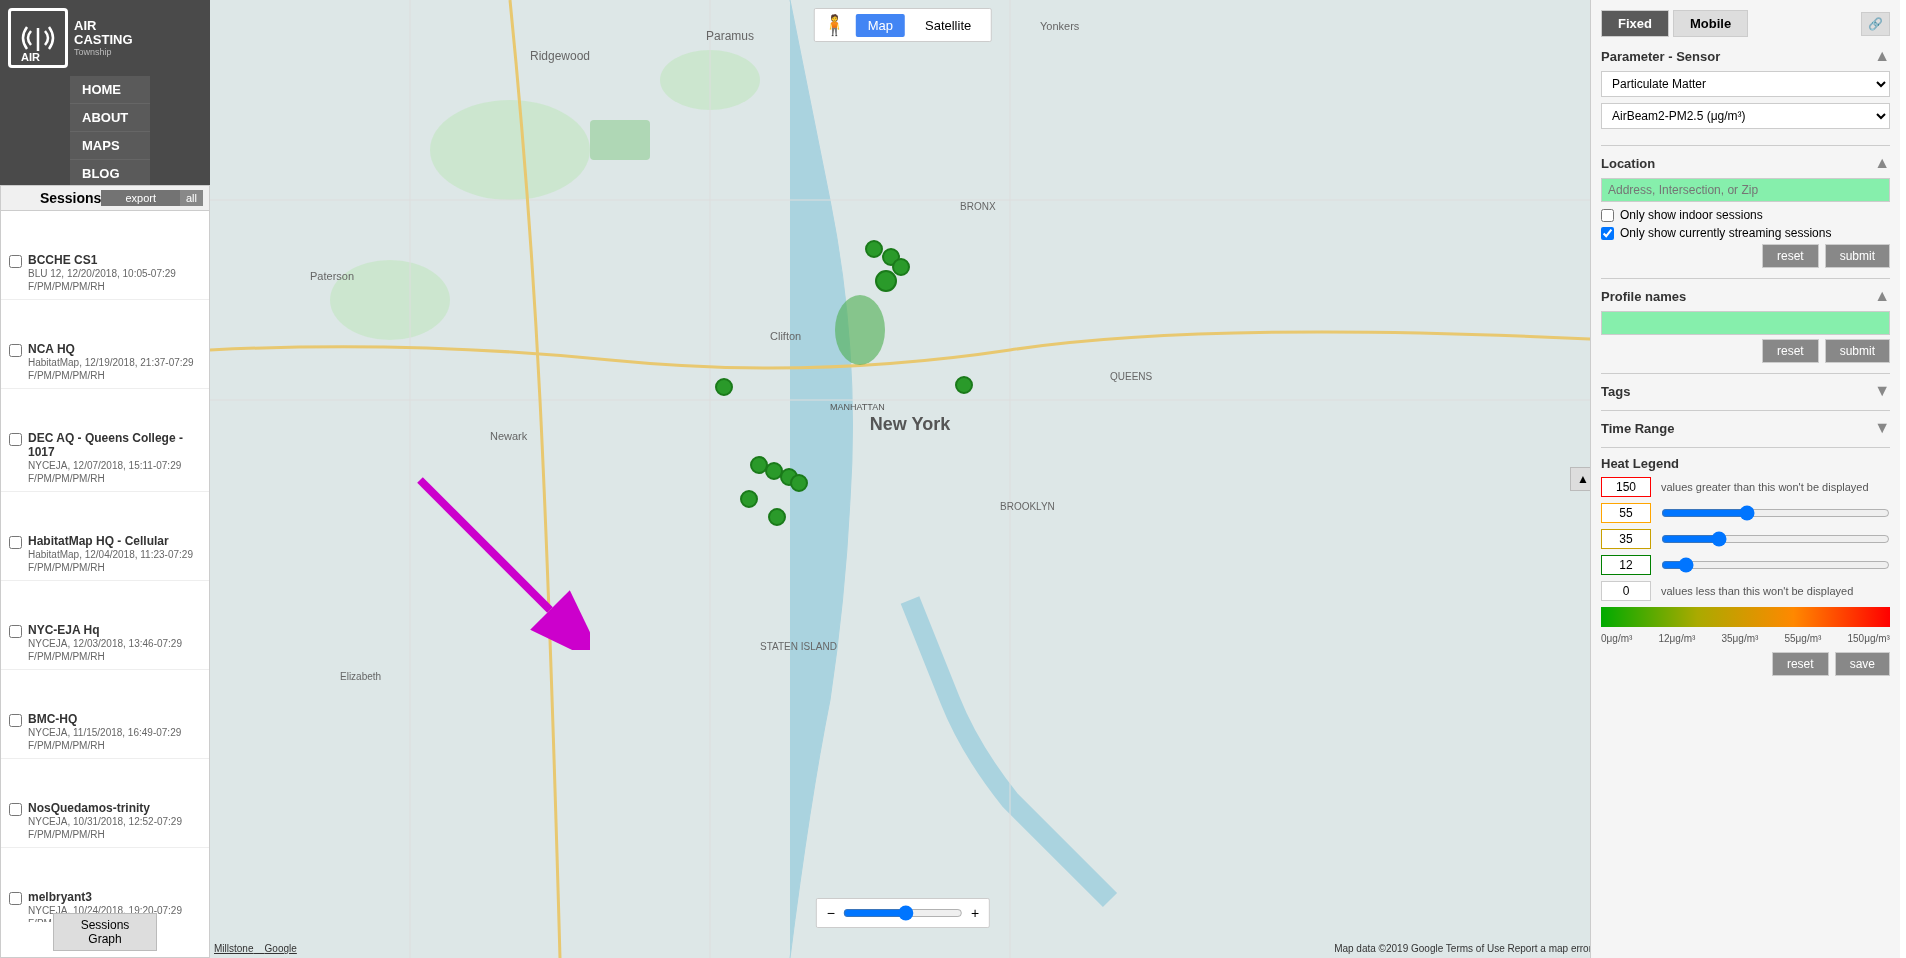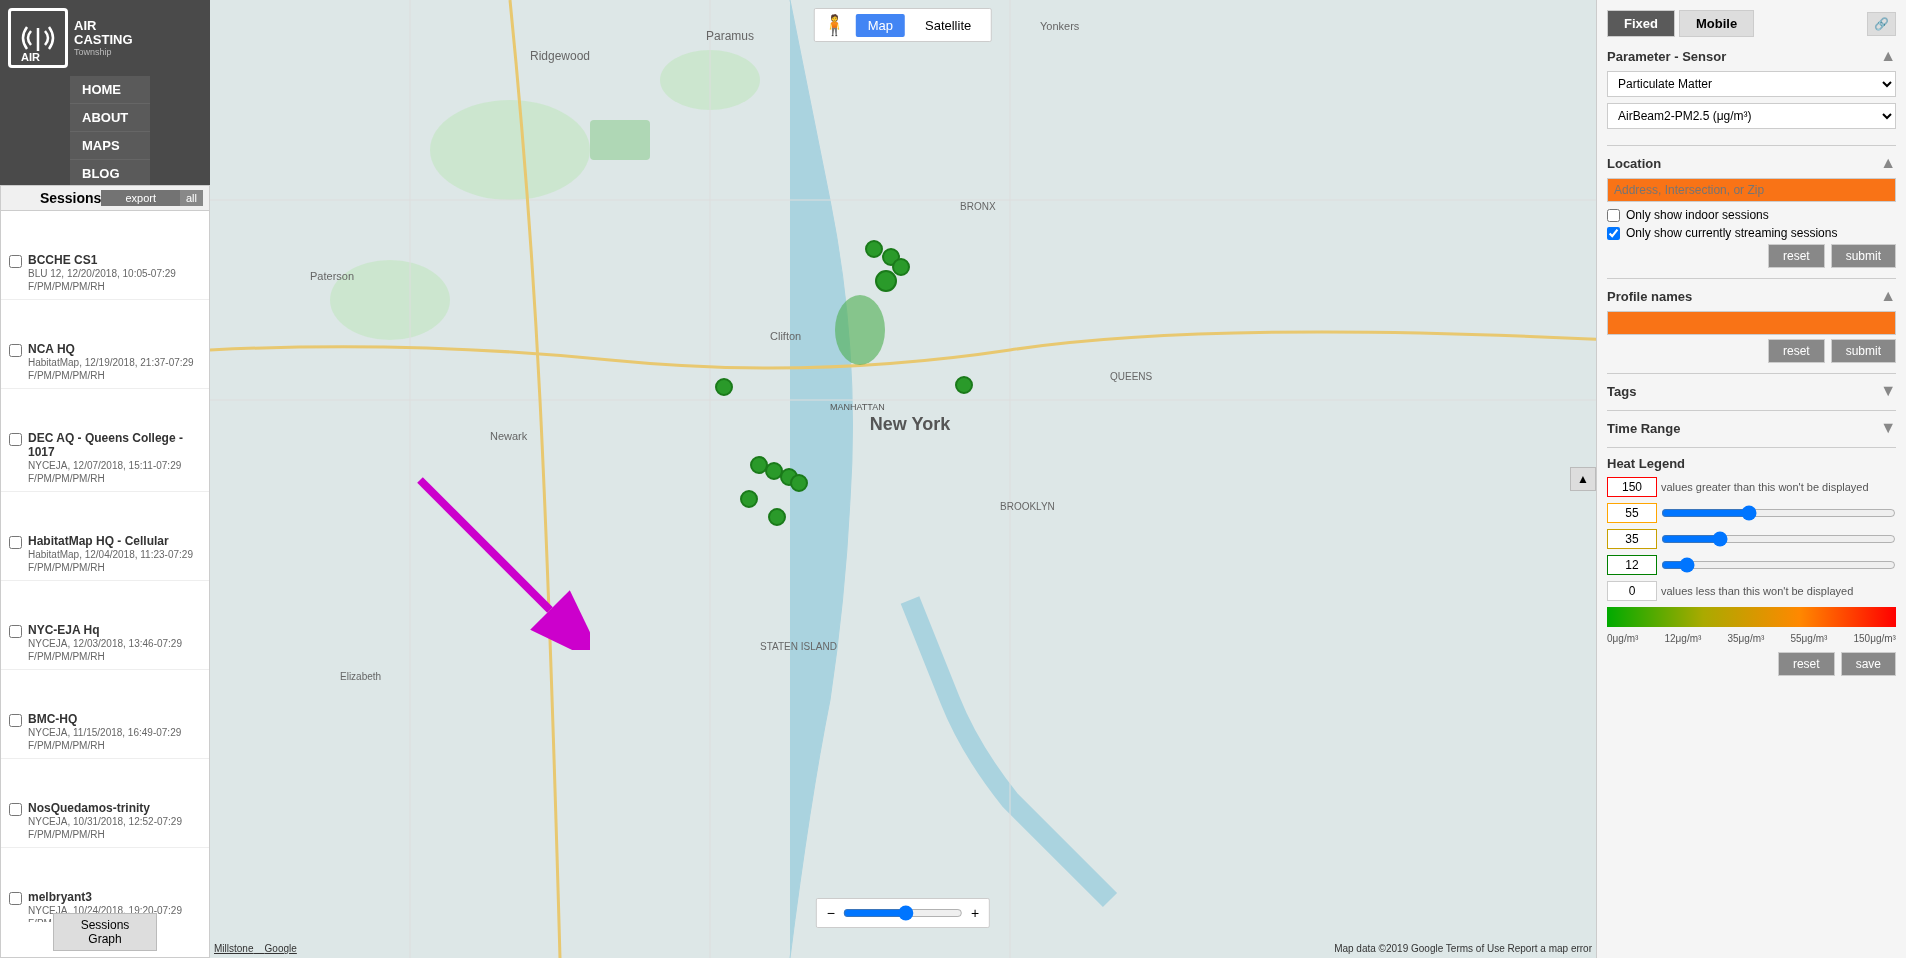--- a/index.html
+++ b/index.html
@@ -197,21 +197,21 @@
       bottom: 4px;
       right: 4px;
       font-size: 10px;
       color: #333;
       z-index: 60;
     }
 
     
     #right-panel {
       position: absolute;
-      top: 0; right: 0;
+      top: 0; right: 6px;
       width: 310px;
       height: 100%;
       background: #f5f5f5;
       border-left: 1px solid #ccc;
       overflow-y: auto;
       z-index: 100;
       padding: 10px;
     }
 
     
@@ -261,21 +261,21 @@
       padding: 4px 6px;
       border: 1px solid #ccc;
       background: white;
       font-size: 12px;
       margin-bottom: 6px;
     }
     .panel-input {
       width: 100%;
       padding: 4px 6px;
       border: 1px solid #ccc;
-      background: #f97316;
+      background: #86efac;
       font-size: 12px;
       margin-bottom: 6px;
     }
     .checkbox-row {
       display: flex;
       align-items: center;
       gap: 6px;
       margin-bottom: 4px;
       font-size: 12px;
     }
@@ -293,21 +293,21 @@
       cursor: pointer;
       font-size: 12px;
     }
     .panel-divider { border: none; border-top: 1px solid #ccc; margin: 8px 0; }
 
     
     #heat-legend { margin-top: 6px; }
     .heat-row {
       display: flex;
       align-items: center;
-      gap: 4px;
+      gap: 10px;
       margin-bottom: 6px;
     }
     .heat-input {
       width: 50px;
       padding: 2px 4px;
       border: 1px solid #ccc;
       font-size: 12px;
       text-align: center;
     }
     .heat-input.red-border { border-color: red; }

